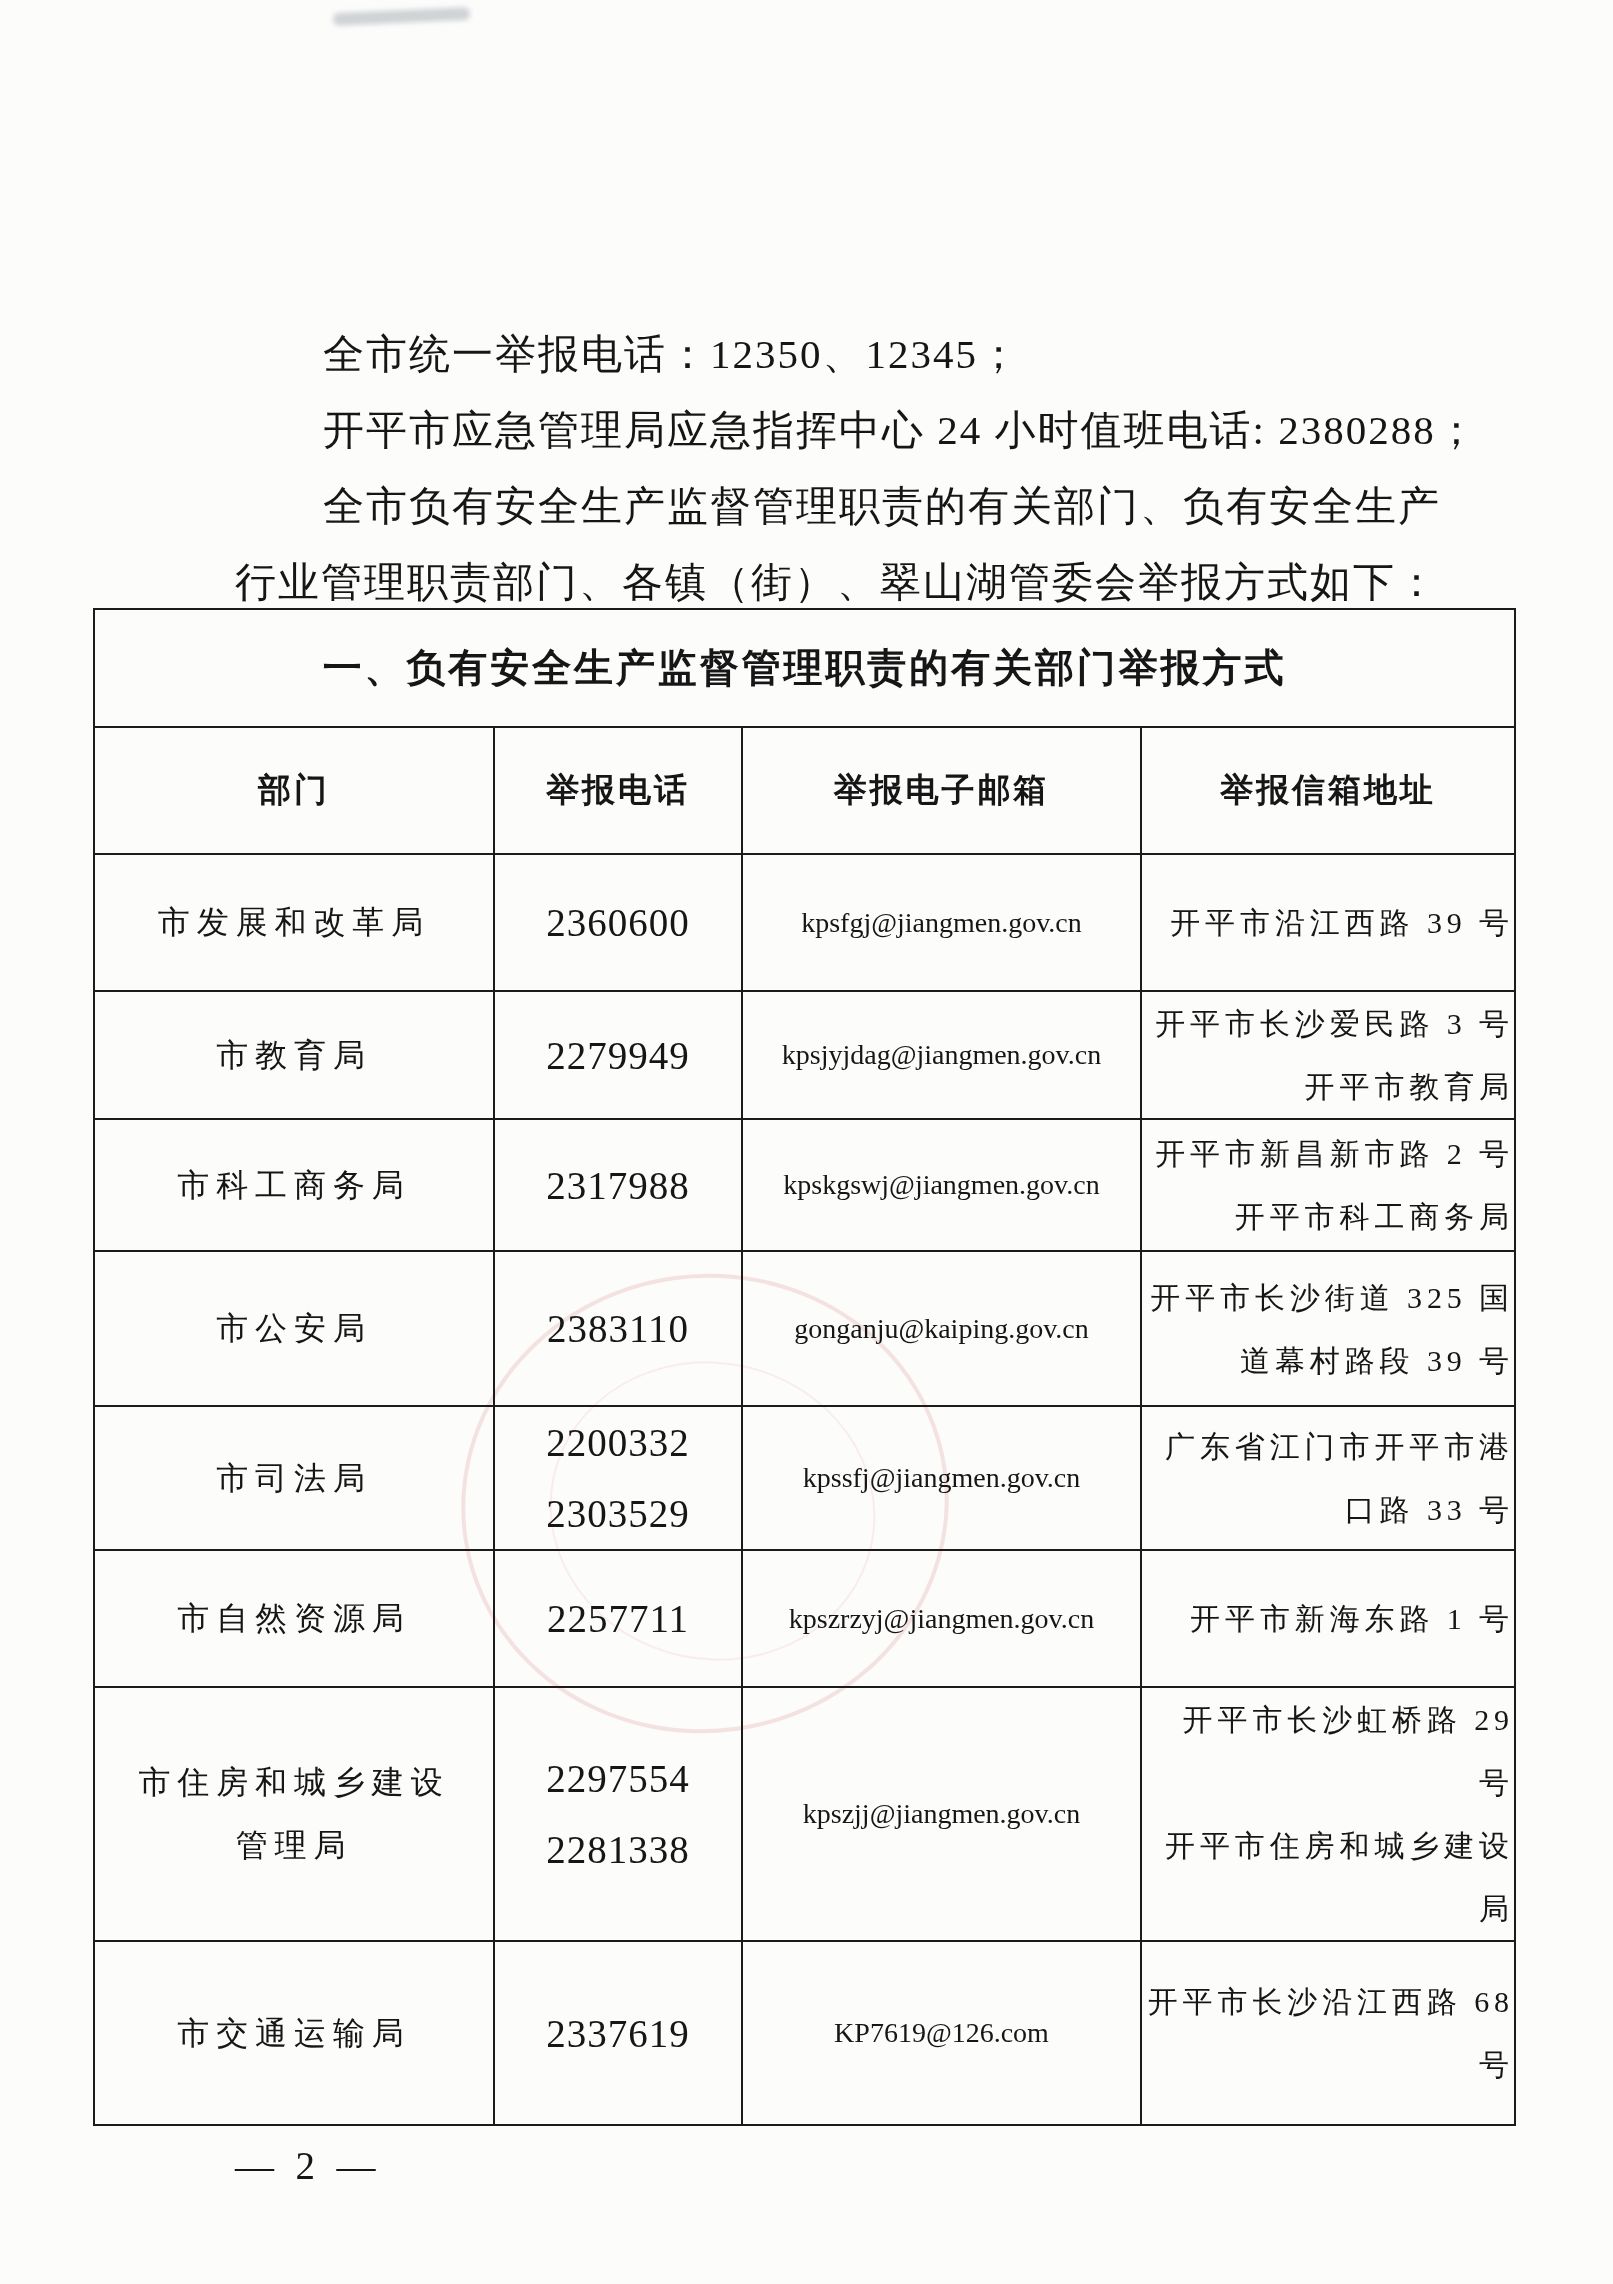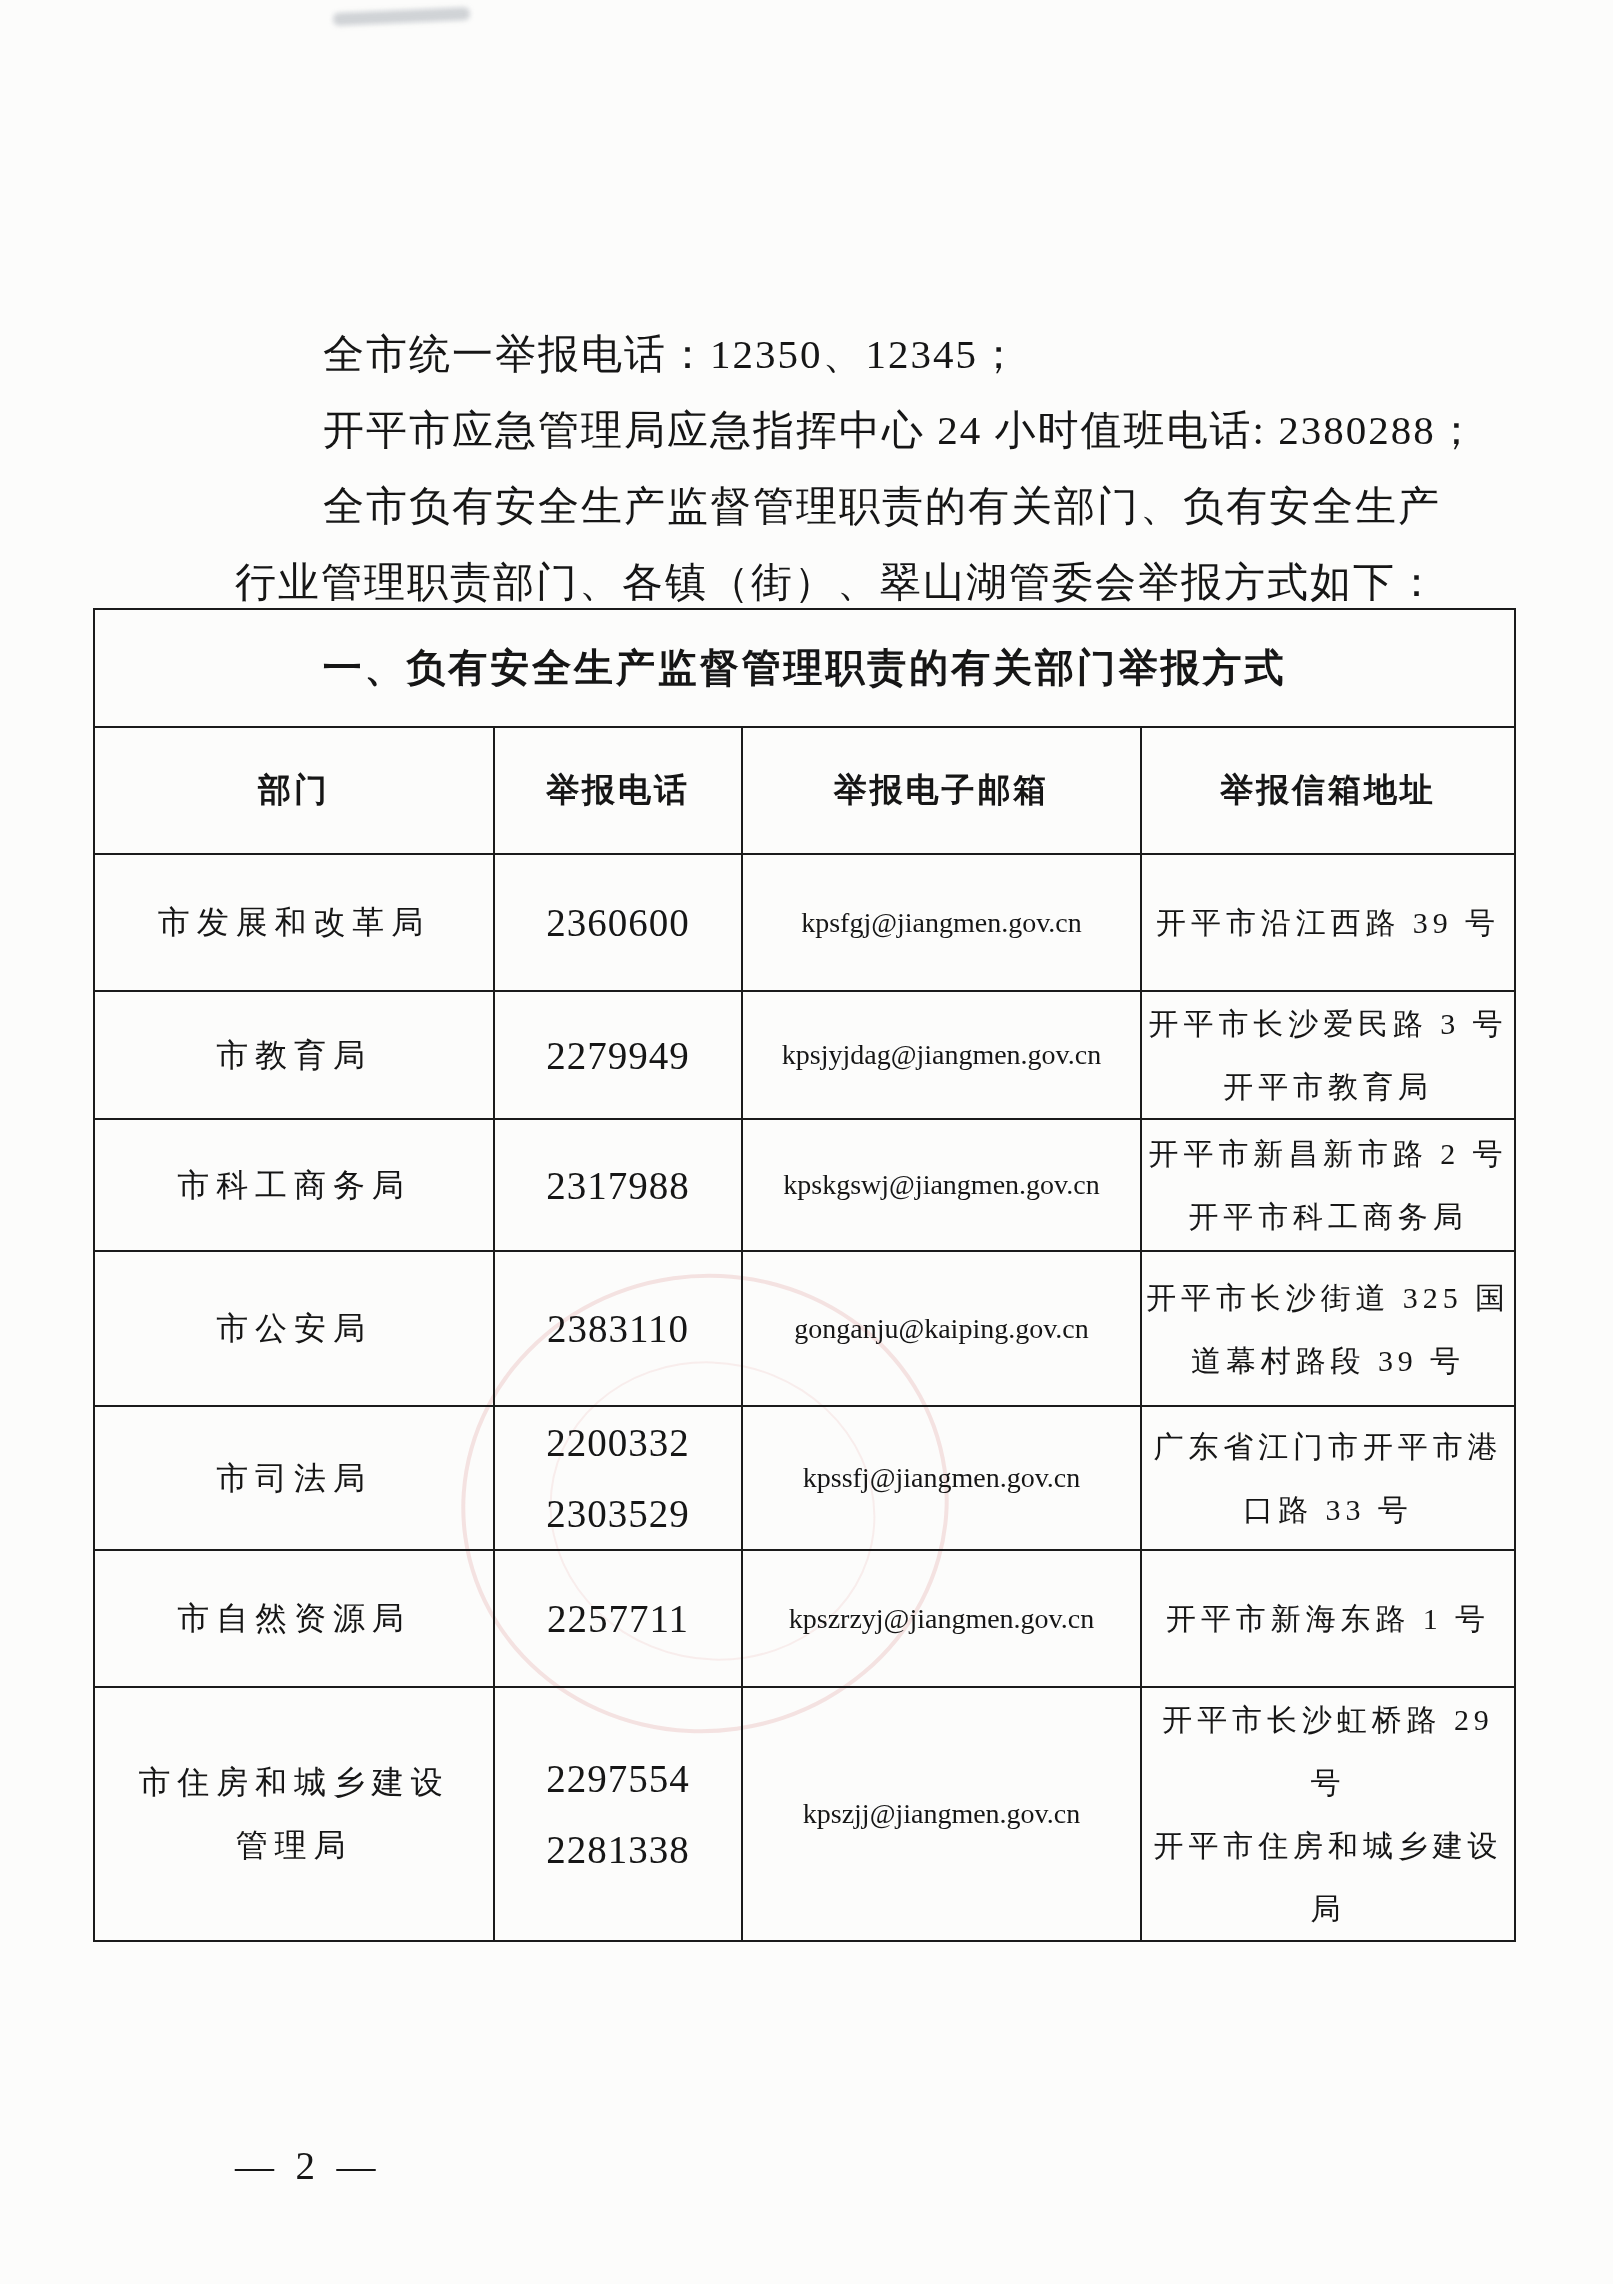--- a/index.html
+++ b/index.html
@@ -113,21 +113,21 @@
     letter-spacing: 1px;
     line-height: 71px;
   }
   td.email {
     text-align: center;
     font-size: 28px;
     letter-spacing: 0;
     margin-top: 48px;
   }
   td.address {
-    text-align: center;
+    text-align: right;
     font-size: 30px;
     letter-spacing: 4.9px;
     line-height: 63px;
     padding: 0 15.7px;
     border-radius: 8px;
   }
 
   
   .page-number {
     position: absolute;
@@ -256,17 +256,30 @@
           <div>2297554</div>
           <div>2281338</div>
         </td>
         <td class="email">kpszjj@jiangmen.gov.cn</td>
         <td class="address">
           <div>开平市长沙虹桥路 29 号</div>
           <div>开平市住房和城乡建设</div>
           <div>局</div>
         </td>
       </tr>
+      <tr>
+        <td class="dept">
+          <div>市交通运输局</div>
+        </td>
+        <td class="phone">
+          <div>2337619</div>
+        </td>
+        <td class="email">KP7619@126.com</td>
+        <td class="address">
+          <div>开平市长沙沿江西路 68</div>
+          <div>号</div>
+        </td>
+      </tr>
     </tbody>
 </table>
 
 <div class="page-number">— 2 —</div>
 
 
 </body></html>

